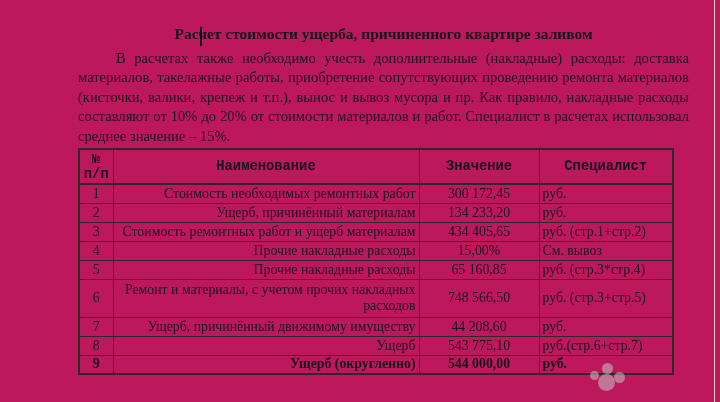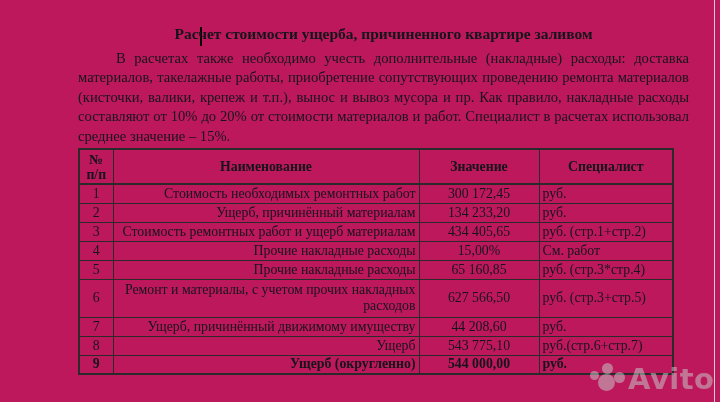--- a/index.html
+++ b/index.html
@@ -21,21 +21,21 @@
   }
   table.calc-table {
     position:absolute; left:78px; top:148px; width:594px;
     border-collapse:collapse; table-layout:fixed; font-size:13.8px;
     border:2px solid #2a2a2a;
   }
   .calc-table th, .calc-table td {
     border:1px solid #2a2a2a; padding:0 3px; vertical-align:middle;
     overflow:hidden;
   }
-  .calc-table thead tr { height:35px; }
+  .calc-table thead tr { height:35px;font-family:Liberation Mono, monospace; }
   .calc-table thead th { font-weight:bold; text-align:center; line-height:15px; border-bottom:2px solid #2a2a2a; }
   .calc-table tbody tr { height:19px; }
   .calc-table tbody tr.tall { height:38px; }
   .calc-table td.col-num { text-align:center; }
   .calc-table td.col-name { text-align:right; padding-left:7px; line-height:16px; }
   .calc-table td.col-value { text-align:center; }
   .calc-table td.col-note { text-align:left; }
   .calc-table tbody tr.bold td { font-weight:bold; }
   .page-edge {
     position:absolute; top:0; bottom:0; right:5px; width:1px; background:#cfcfcf;
@@ -98,32 +98,32 @@
         <tr>
           <td class="col-num">3</td>
           <td class="col-name">Стоимость ремонтных работ и ущерб материалам</td>
           <td class="col-value">434 405,65</td>
           <td class="col-note">руб. (стр.1+стр.2)</td>
         </tr>
         <tr>
           <td class="col-num">4</td>
           <td class="col-name">Прочие накладные расходы</td>
           <td class="col-value">15,00%</td>
-          <td class="col-note">См. работ</td>
+          <td class="col-note">См. вывоз</td>
         </tr>
         <tr>
           <td class="col-num">5</td>
           <td class="col-name">Прочие накладные расходы</td>
           <td class="col-value">65 160,85</td>
           <td class="col-note">руб. (стр.3*стр.4)</td>
         </tr>
         <tr class="tall">
           <td class="col-num">6</td>
           <td class="col-name">Ремонт и материалы, с учетом прочих накладных расходов</td>
-          <td class="col-value">627 566,50</td>
+          <td class="col-value">748 566,50</td>
           <td class="col-note">руб. (стр.3+стр.5)</td>
         </tr>
         <tr>
           <td class="col-num">7</td>
           <td class="col-name">Ущерб, причинённый движимому имуществу</td>
           <td class="col-value">44 208,60</td>
           <td class="col-note">руб.</td>
         </tr>
         <tr>
           <td class="col-num">8</td>
@@ -142,16 +142,15 @@
 
   <div class="page-edge"></div>
 
   <div class="watermark">
     <div class="wm-dots">
       <div class="wm-dot d1"></div>
       <div class="wm-dot d2"></div>
       <div class="wm-dot d3"></div>
       <div class="wm-dot d4"></div>
     </div>
-    <div class="wm-text">Avito</div>
   </div>
 
 </div>
 
 </body></html>

